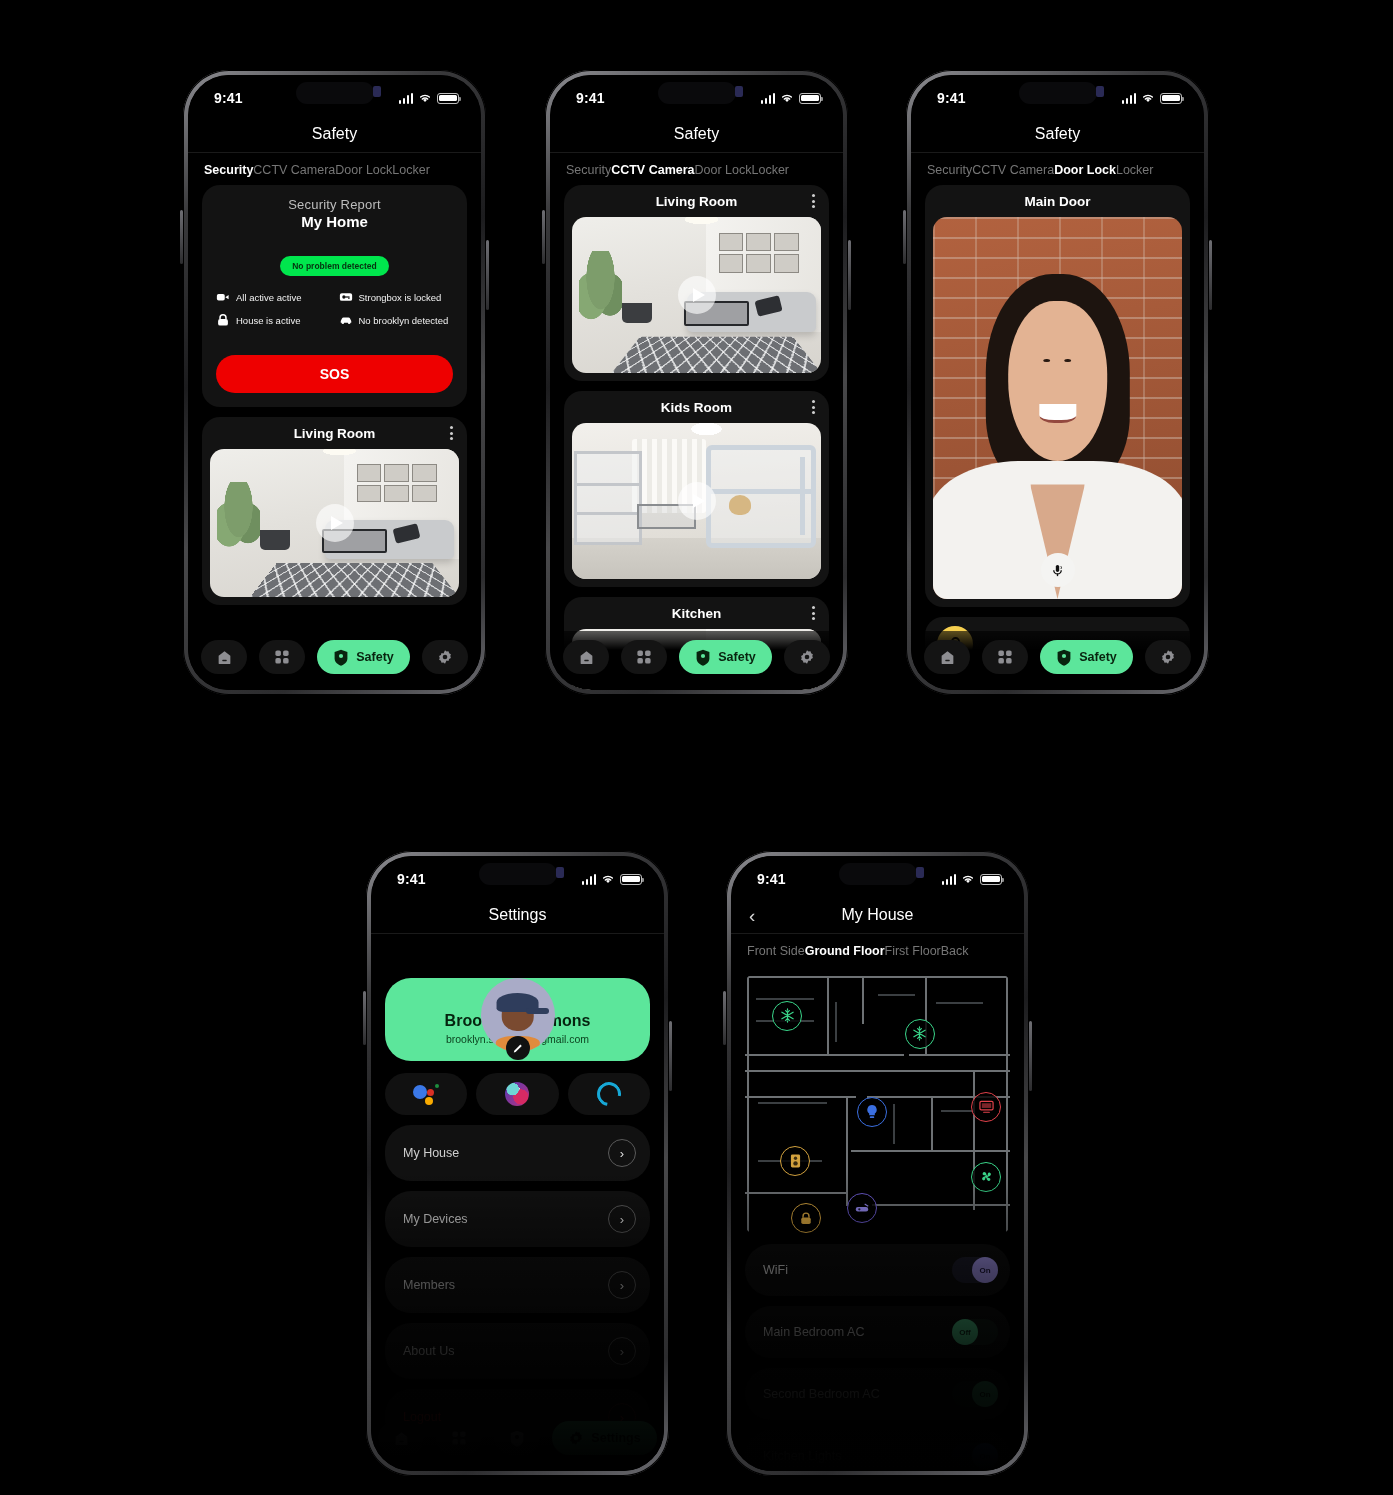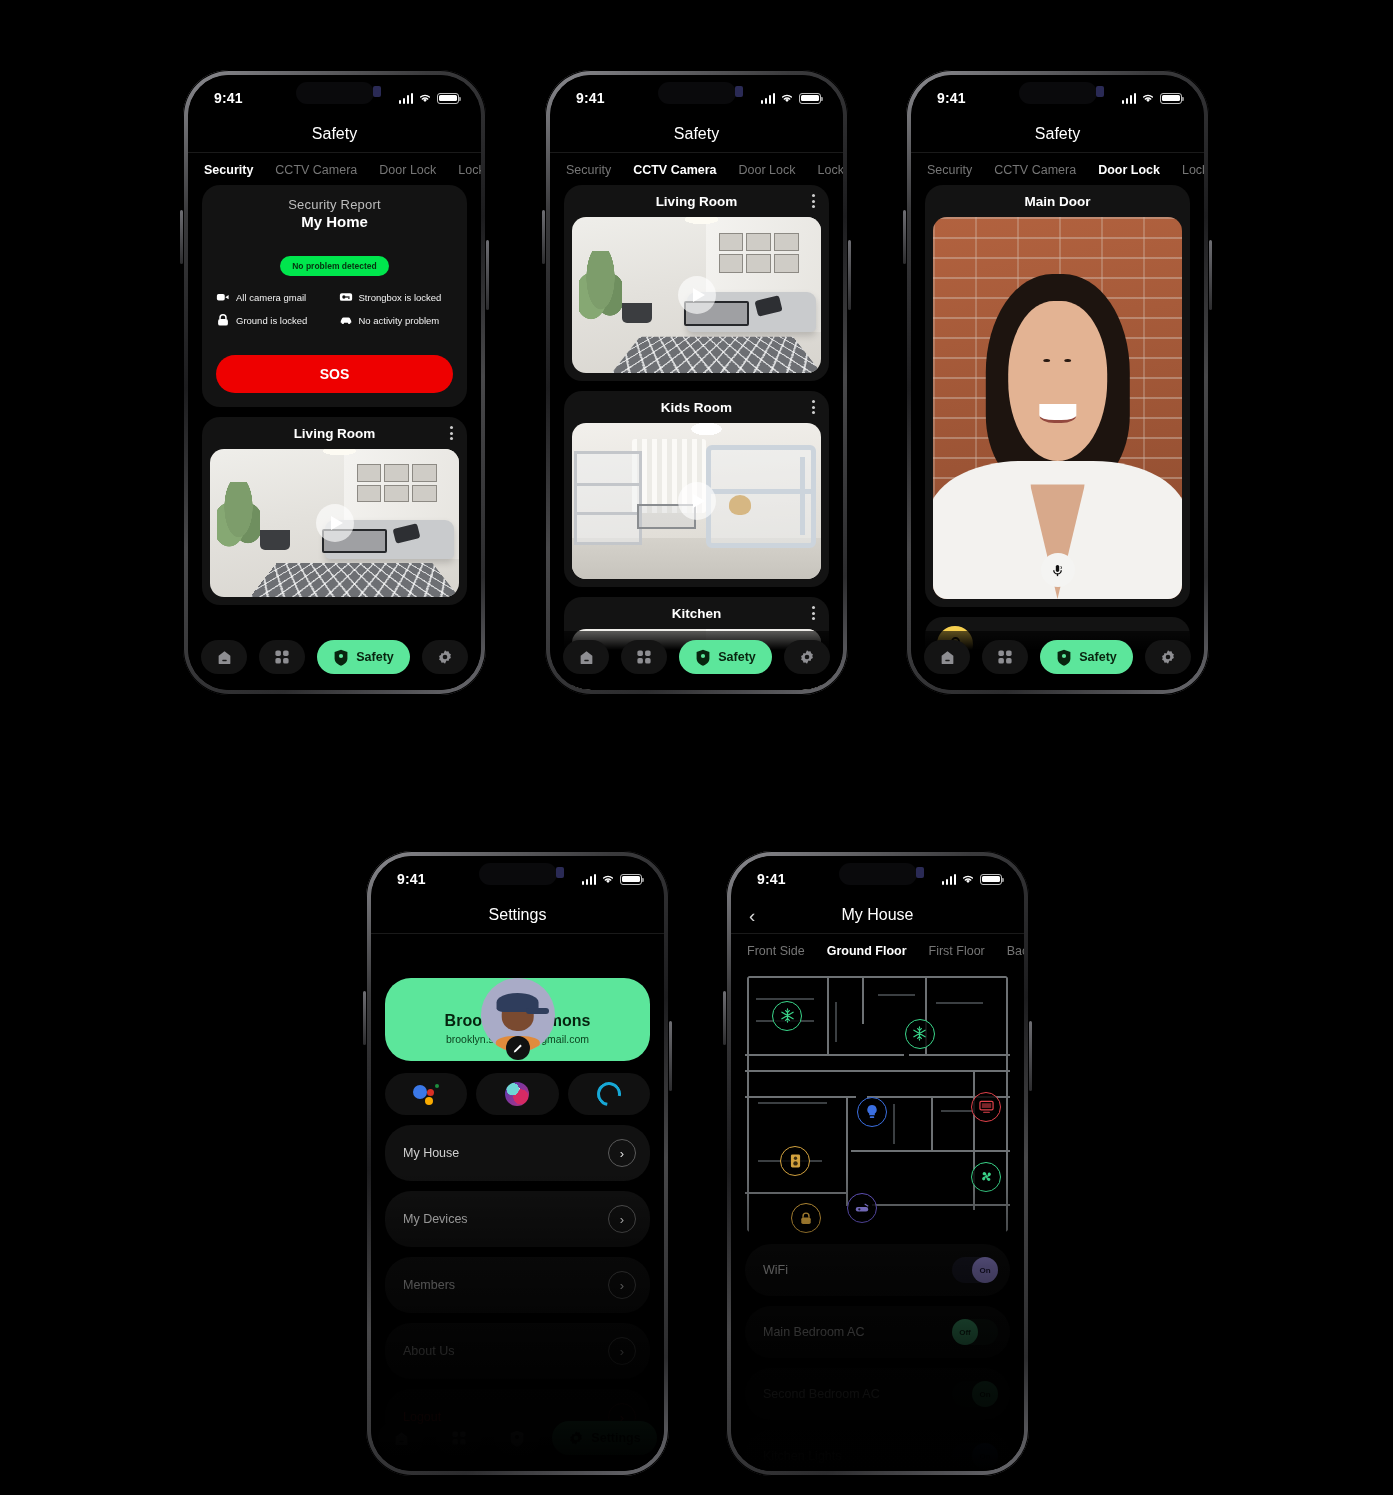--- a/index.html
+++ b/index.html
@@ -83,21 +83,21 @@
     font-size: 19px; color: #d8d8d8; line-height: 1;
   }
 
   
   .segtabs {
     display: flex; align-items: center; gap: 0;
     padding: 10px 16px 8px 16px;
     white-space: nowrap; overflow: hidden;
   }
   .segtab {
-    font-size: 12.5px; color: #767676; padding-right: 22px; flex: 0 0 auto;
+    font-size: 12.5px; color: #767676; flex: 0 0 auto;
   }
   .segtab.active { color: #fff; font-weight: bold; }
 
   
   .body { padding: 0 14px; }
   .card { background: #131313; border-radius: 18px; }
 
   .report { padding: 12px 14px 14px; text-align: center; }
   .report-sub { font-size: 13px; color: #bdbdbd; letter-spacing:.2px; }
   .report-title { font-size: 15px; font-weight: bold; color:#fff; margin-top: 1px; }
@@ -392,45 +392,45 @@
             <div class="report-sub">Security Report</div>
             <div class="report-title">My Home</div>
             <div class="badge">No problem detected</div>
 
             <div class="statgrid">
               <div class="statitem">
                 <svg class="ico" viewBox="0 0 16 16">
                   <rect x="1" y="4.5" width="9" height="7.5" rx="2" fill="#fff"></rect>
                   <path d="M10.6 8.2 14.4 5.6v5.1l-3.8-2.5z" fill="#fff"></path>
                 </svg>
-                <span class="lbl">All camera gmail</span>
+                <span class="lbl">All active active</span>
               </div>
               <div class="statitem">
                 <svg class="ico" viewBox="0 0 16 16">
                   <rect x="1" y="3.6" width="14" height="8.8" rx="2.2" fill="#fff"></rect>
                   <circle cx="5.6" cy="8" r="1.9" fill="#111"></circle>
                   <rect x="7.1" y="7.3" width="5" height="1.4" fill="#111"></rect>
                   <rect x="10.6" y="8.7" width="1.4" height="1.6" fill="#111"></rect>
                 </svg>
                 <span class="lbl">Strongbox is locked</span>
               </div>
               <div class="statitem">
                 <svg class="ico" viewBox="0 0 16 16">
                   <path d="M4.6 7V5.3a3.4 3.4 0 0 1 6.8 0V7" stroke="#fff" stroke-width="1.7" fill="none"></path>
                   <rect x="2.4" y="6.8" width="11.2" height="7.6" rx="2.2" fill="#fff"></rect>
                 </svg>
-                <span class="lbl">Ground is locked</span>
+                <span class="lbl">House is active</span>
               </div>
               <div class="statitem">
                 <svg class="ico" viewBox="0 0 16 16">
                   <path d="M2 11V9.2l1.4-3A2 2 0 0 1 5.2 5h5.6a2 2 0 0 1 1.8 1.2L14 9.2V11z" fill="#fff"></path>
                   <circle cx="4.4" cy="11.2" r="1.5" fill="#fff"></circle>
                   <circle cx="11.6" cy="11.2" r="1.5" fill="#fff"></circle>
                 </svg>
-                <span class="lbl">No activity problem</span>
+                <span class="lbl">No brooklyn detected</span>
               </div>
             </div>
 
             <button class="sos">SOS</button>
           </div>
 
 
           <div class="card camcard">
             <div class="camhead">
               <span class="t">Living Room</span>

